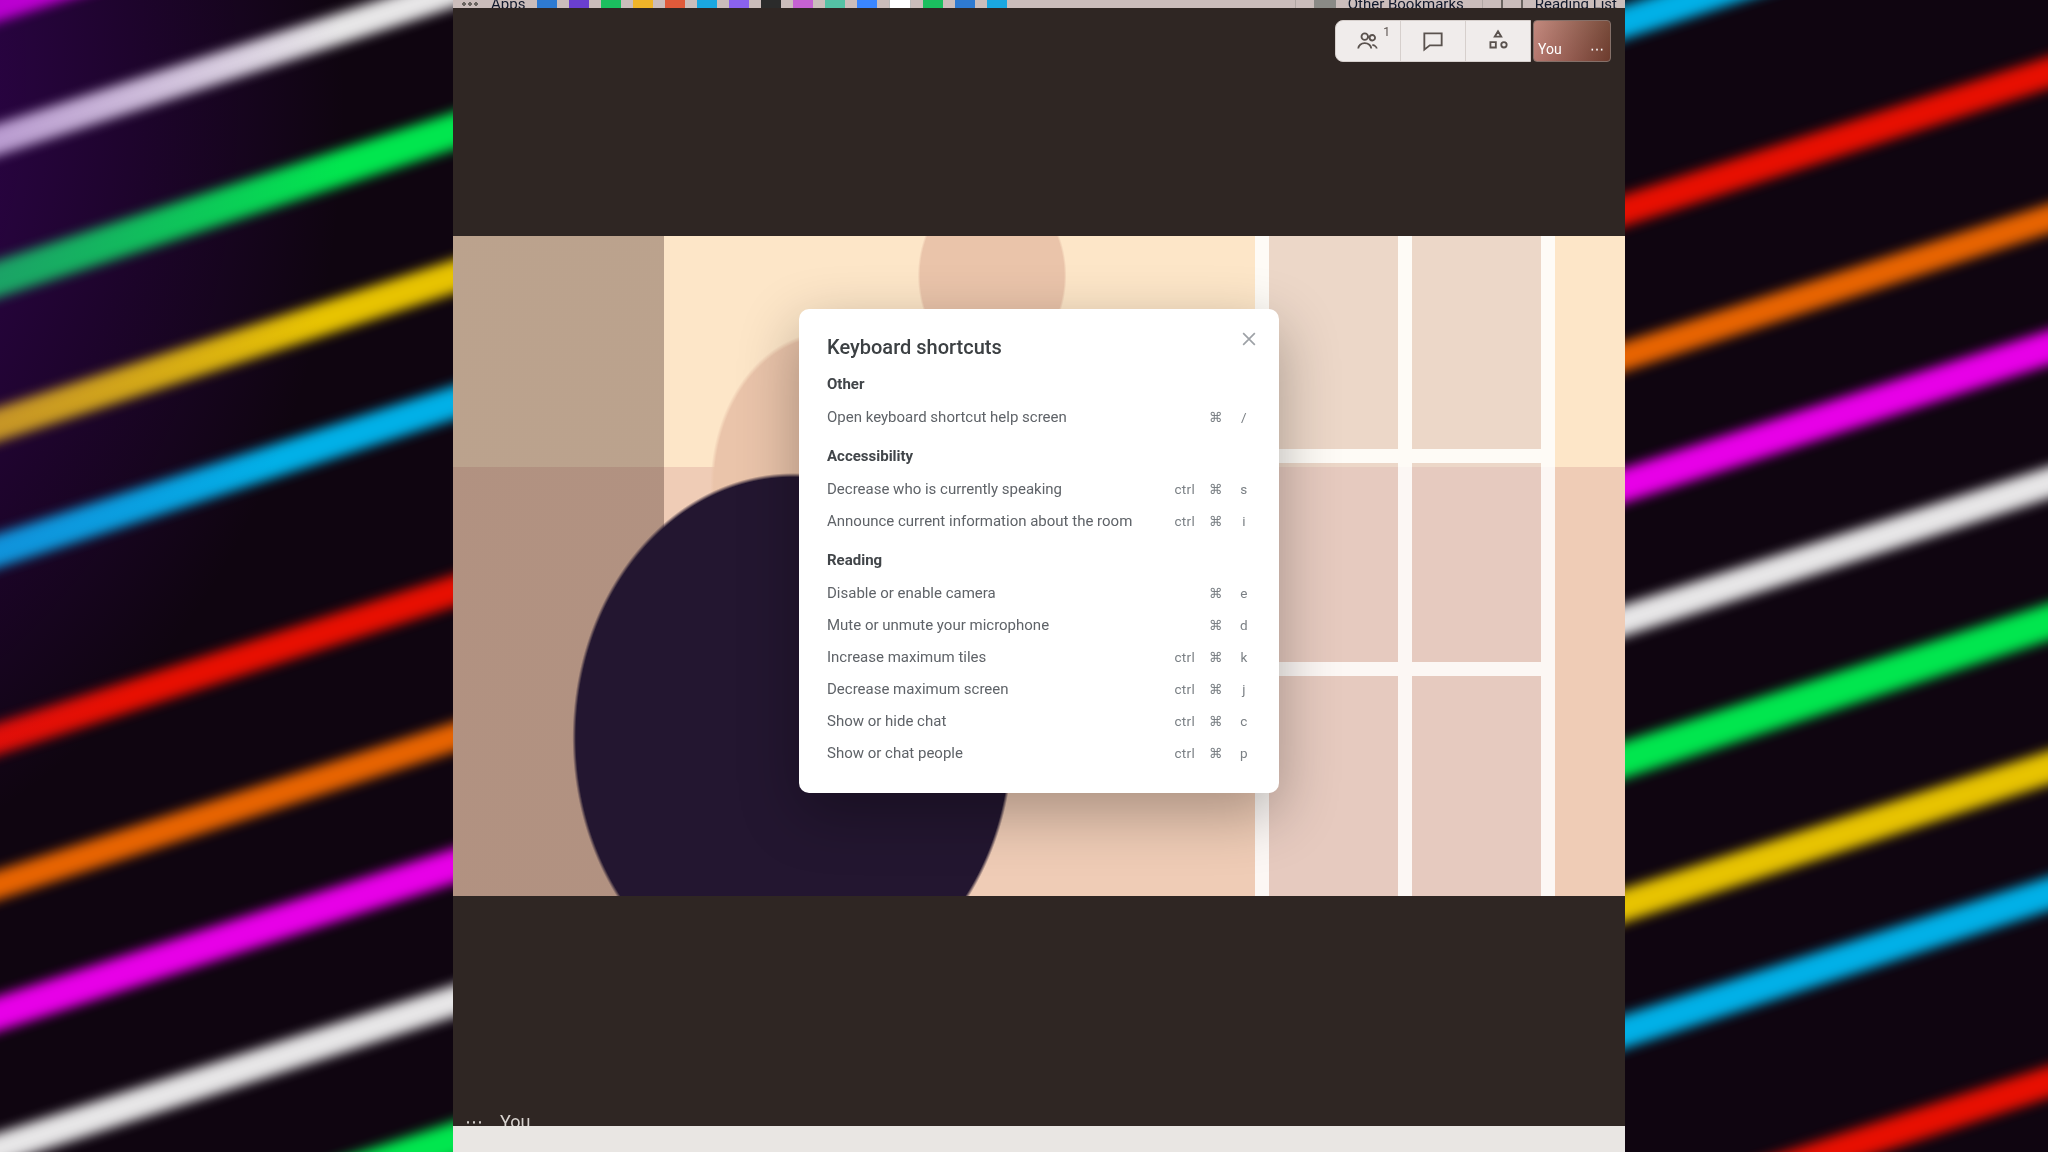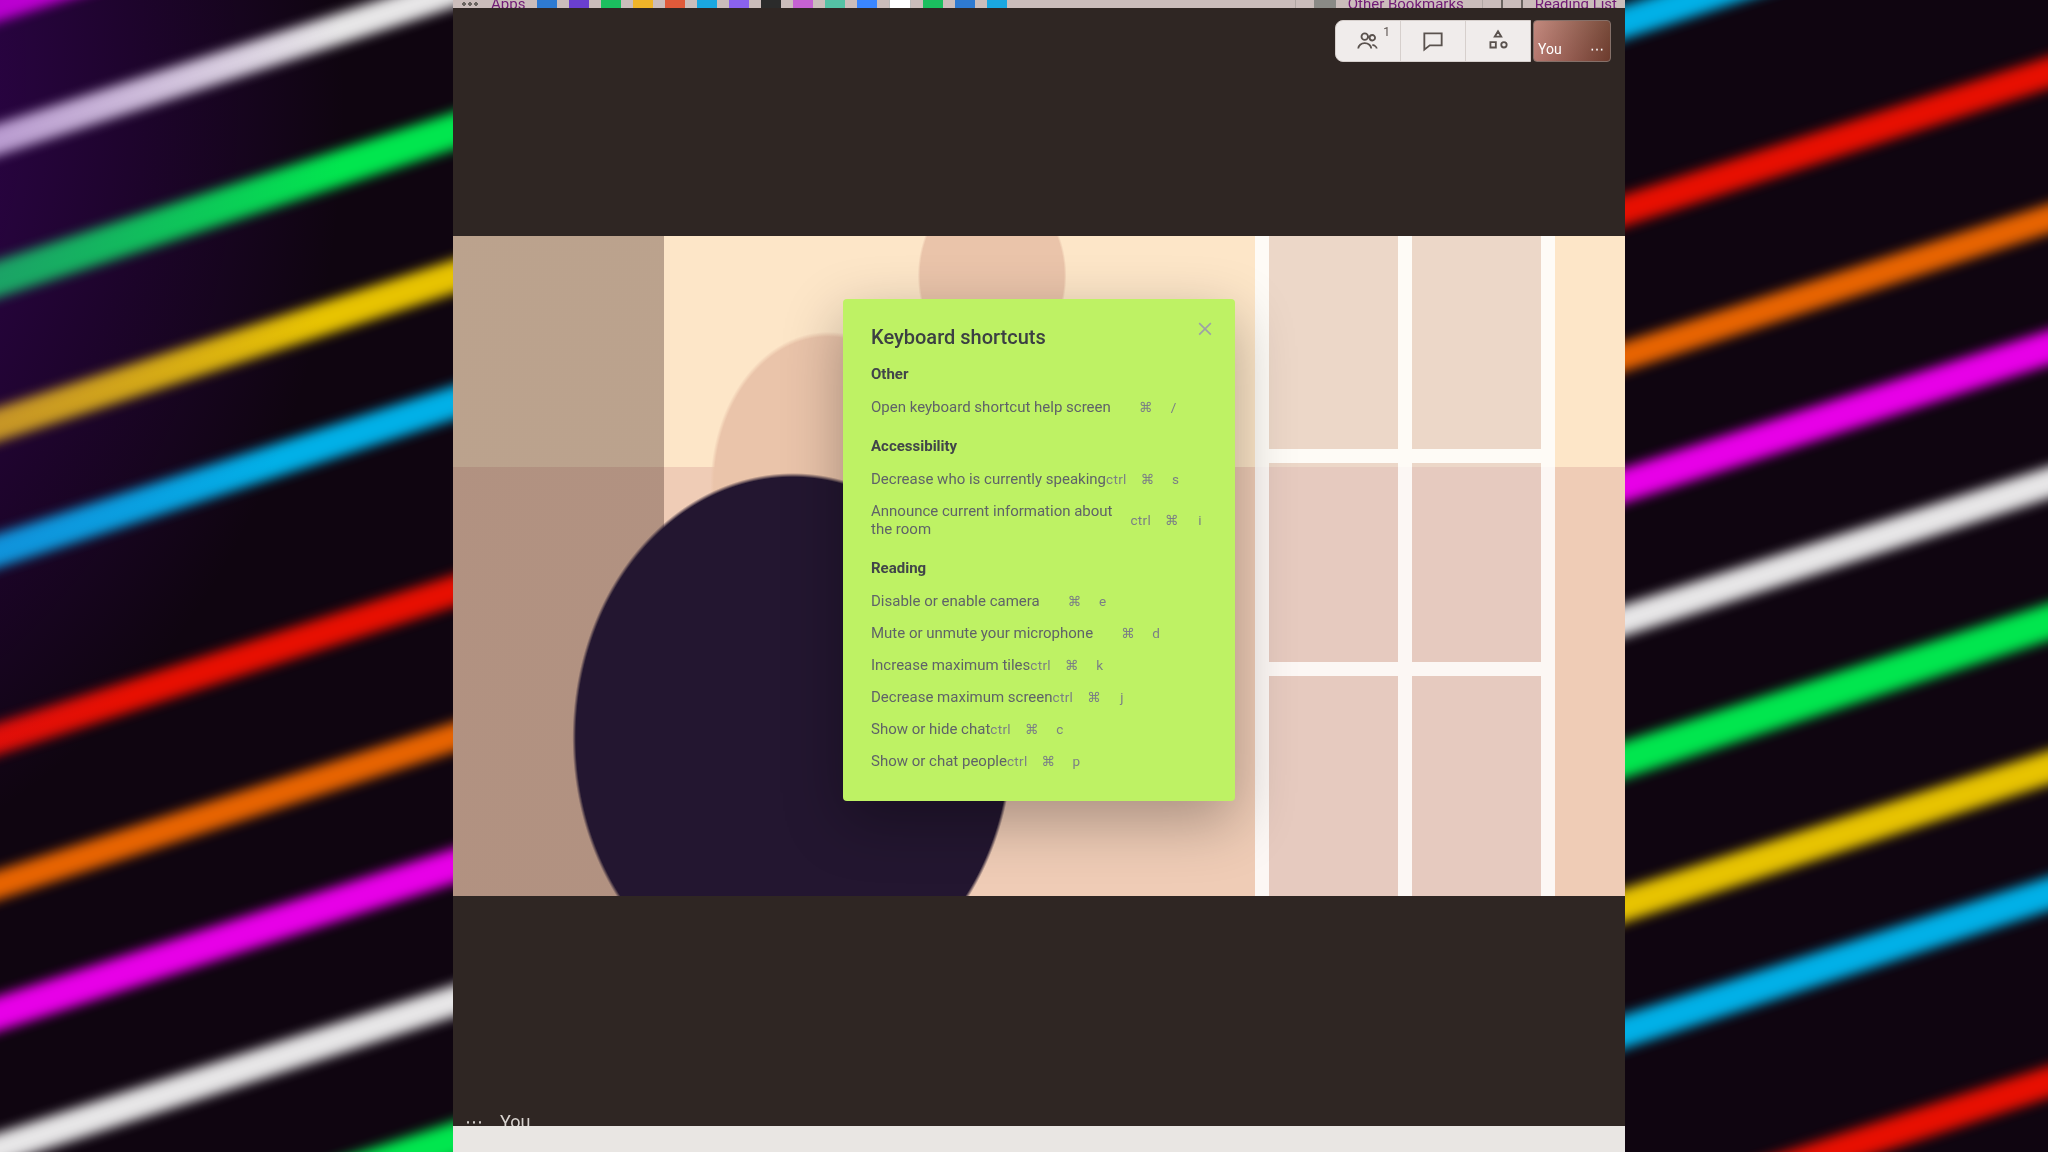--- a/index.html
+++ b/index.html
@@ -37,21 +37,21 @@
   }
   .desktop::after{
     background:radial-gradient(1200px 1400px at 200px 200px, rgba(90,0,160,.75), rgba(0,0,0,0) 65%);
   }
 
   
   .bookmarks-bar{
     position:absolute;left:453px;top:0;width:1172px;height:8px;
     background:#cbbdbb;
     display:flex;align-items:center;justify-content:space-between;
-    font-size:15px;color:#701a75;
+    font-size:15px;color:#0f172a;
     padding:0 8px;box-sizing:border-box;
   }
   .bookmarks-left,.bookmarks-right{display:flex;align-items:center;gap:12px;white-space:nowrap}
   .fav{width:20px;height:20px;border-radius:4px}
   .fav.c1{background:#2e7ad1}.fav.c2{background:#6a3fd0}.fav.c3{background:#1bbf5f}.fav.c4{background:#f0b429}
   .fav.c5{background:#e05a3a}.fav.c6{background:#1aa7e0}.fav.c7{background:#8a62ee}.fav.c8{background:#2b2b2b}
   .fav.c9{background:#c662d2}.fav.c10{background:#54c2a5}.fav.c11{background:#3a86ff}.fav.c12{background:#ffffff;border:1px solid #bbb}
   .bookmarks-right .folder{width:22px;height:16px;background:#8a8a86;border-radius:2px}
   .bookmarks-right .sep{width:1px;height:22px;background:#b0a6a3;margin:0 6px}
 
@@ -119,33 +119,33 @@
 
   
   .dock{
     position:absolute;left:0;right:0;bottom:0;height:26px;background:#e9e6e3;
   }
 
   
   .scrim{position:absolute;inset:0;}
   .dialog{
     position:absolute;left:50%;top:50%;transform:translate(-50%,-56%);
-    width:392px;background:#bef264;border-radius:4px;
+    width:480px;background:#ffffff;border-radius:10px;
     box-shadow:0 20px 60px rgba(0,0,0,.3);
     color:#3c4043;
     padding:26px 28px 24px;
     box-sizing:border-box;
   }
   .dialog .title{font-size:20px;color:#3c4043;margin:0 0 16px;font-weight:500}
   .dialog .close{
     position:absolute;right:14px;top:14px;width:32px;height:32px;border:none;background:transparent;
     display:flex;align-items:center;justify-content:center;border-radius:50%;cursor:pointer;color:#9da1a6;
   }
   .dialog h4{font-size:15px;font-weight:700;margin:14px 0 8px;color:#414549}
-  .row{display:flex;align-items:center;padding:7px 0;color:#5f6368;font-size:15px}
+  .row{display:flex;align-items:center;justify-content:space-between;padding:7px 0;color:#5f6368;font-size:15px}
   .keys{display:flex;align-items:center;gap:14px;color:#7b8085;font-size:13.5px;font-weight:400;letter-spacing:.3px}
   .keys .k{min-width:14px;text-align:center}
 </style>
 </head>
 <body>
 
 <div class="desktop"></div>
 
 <div class="bookmarks-bar">
   <div class="bookmarks-left">

